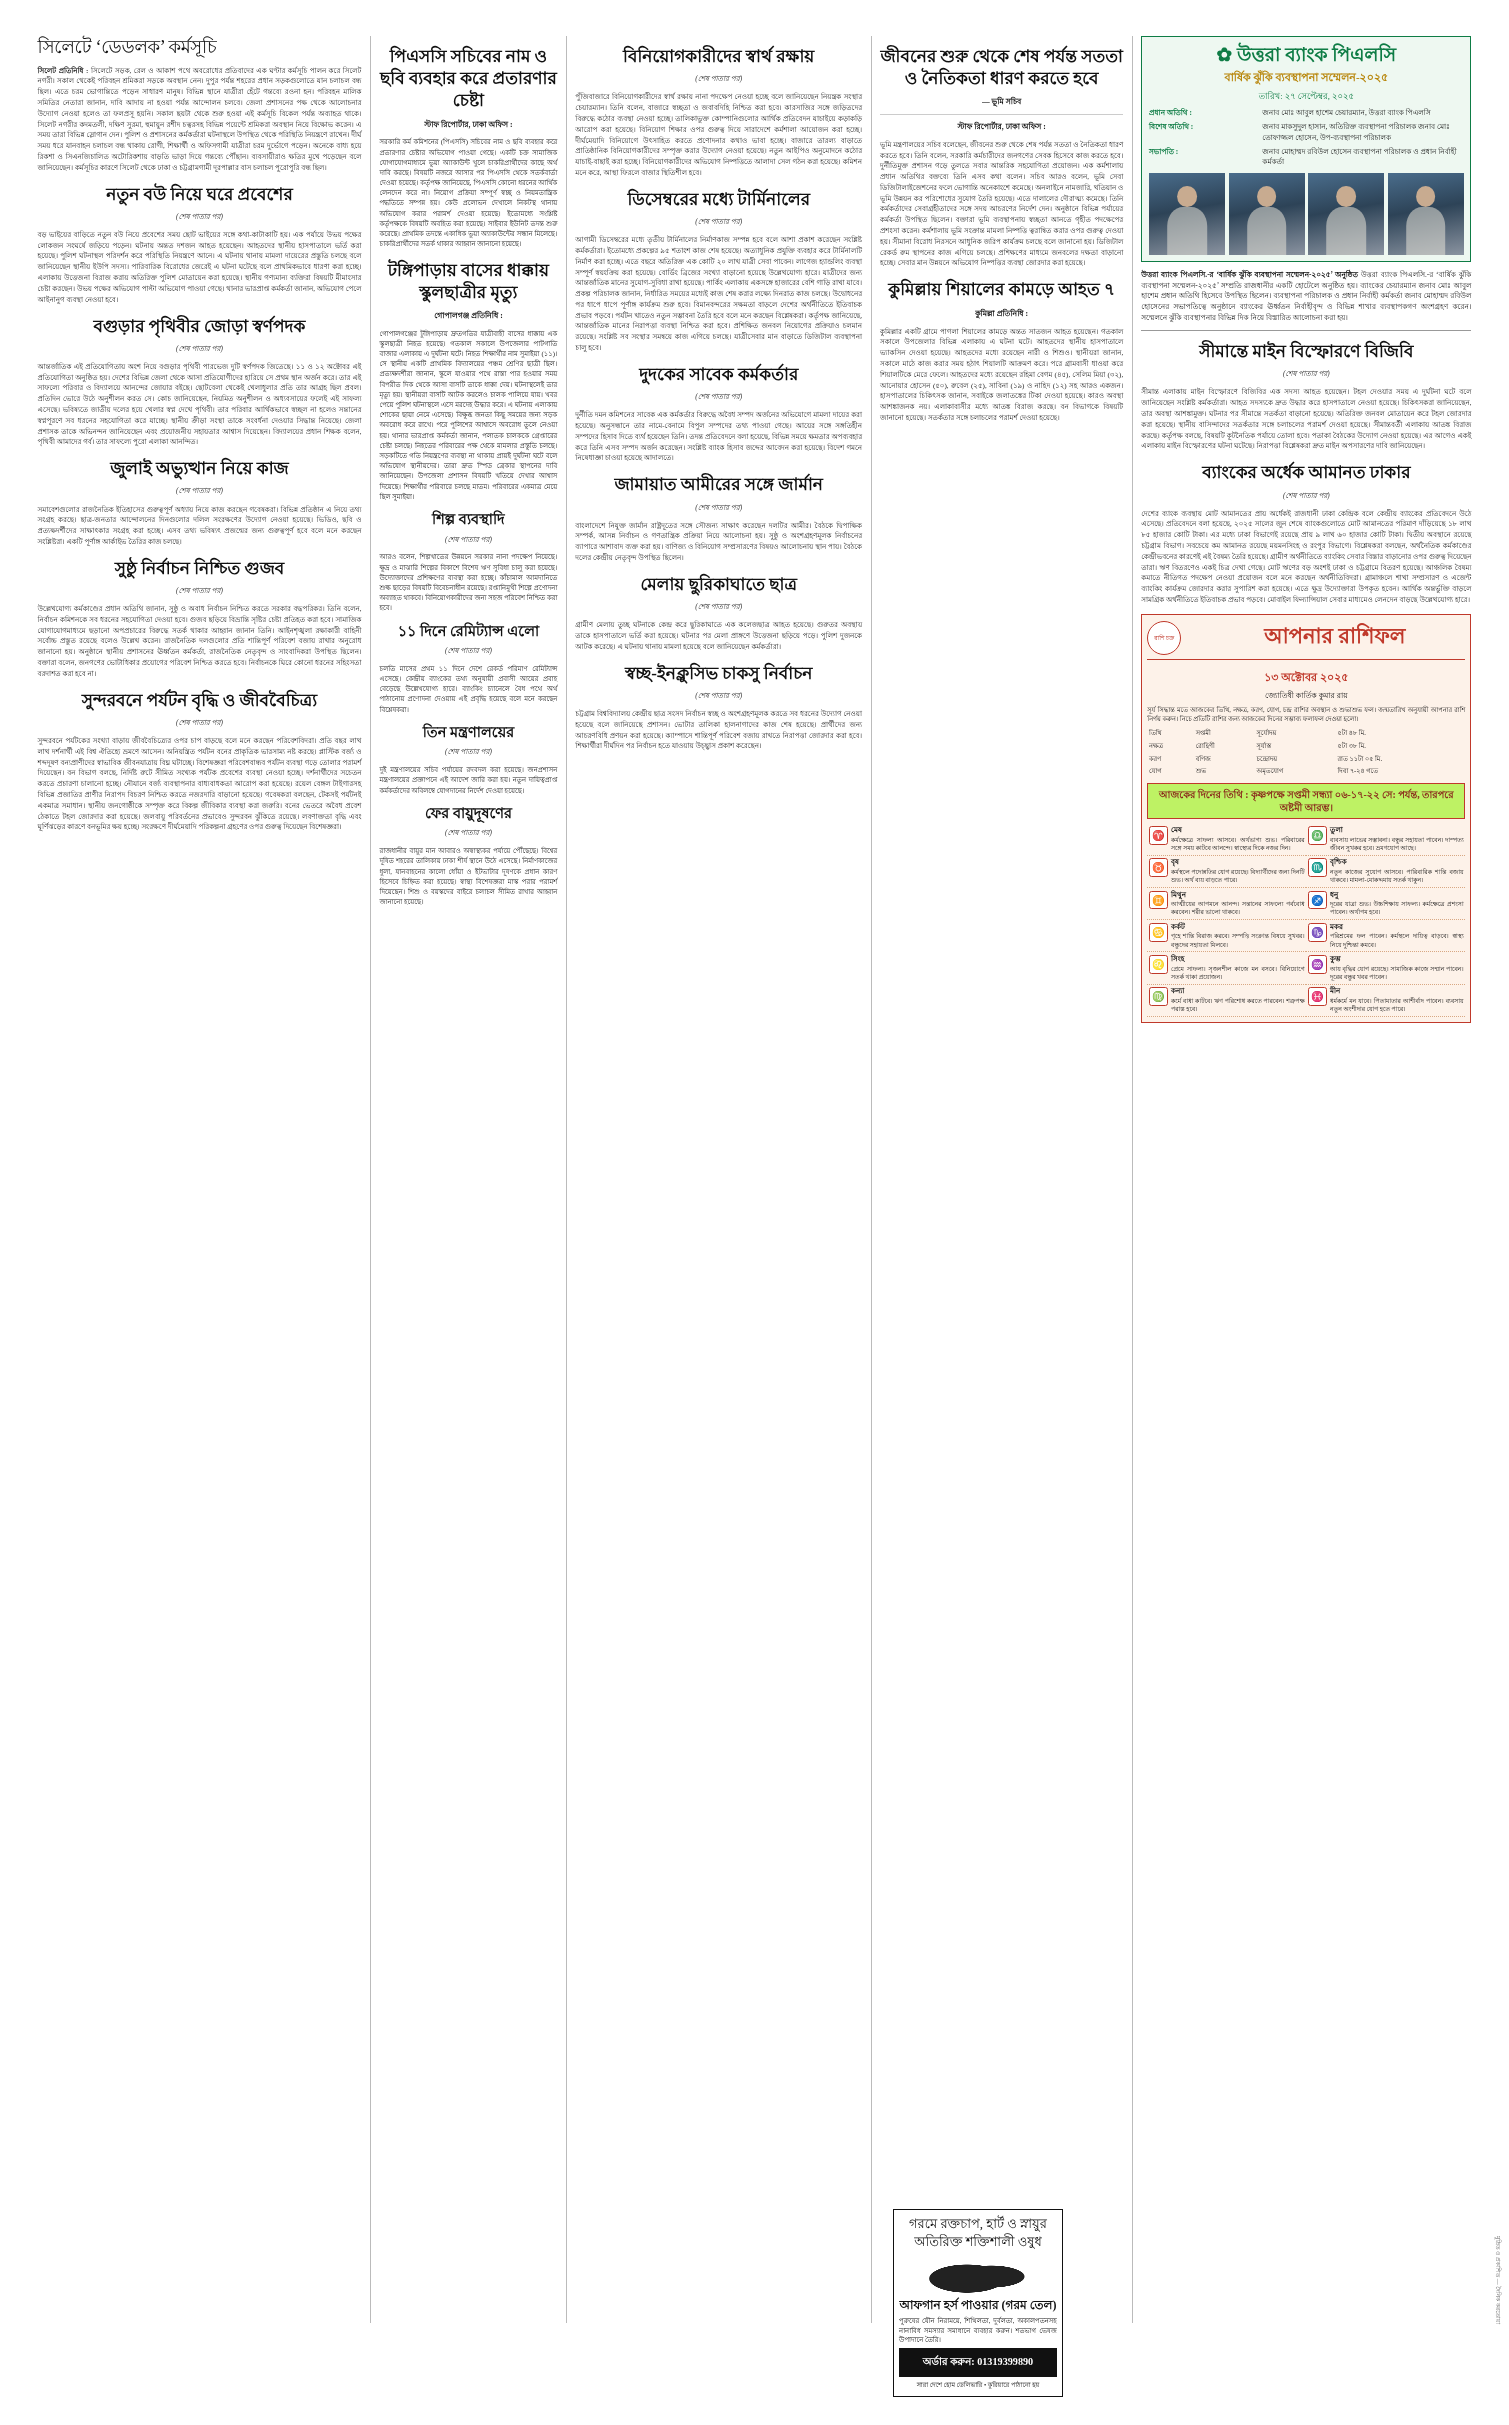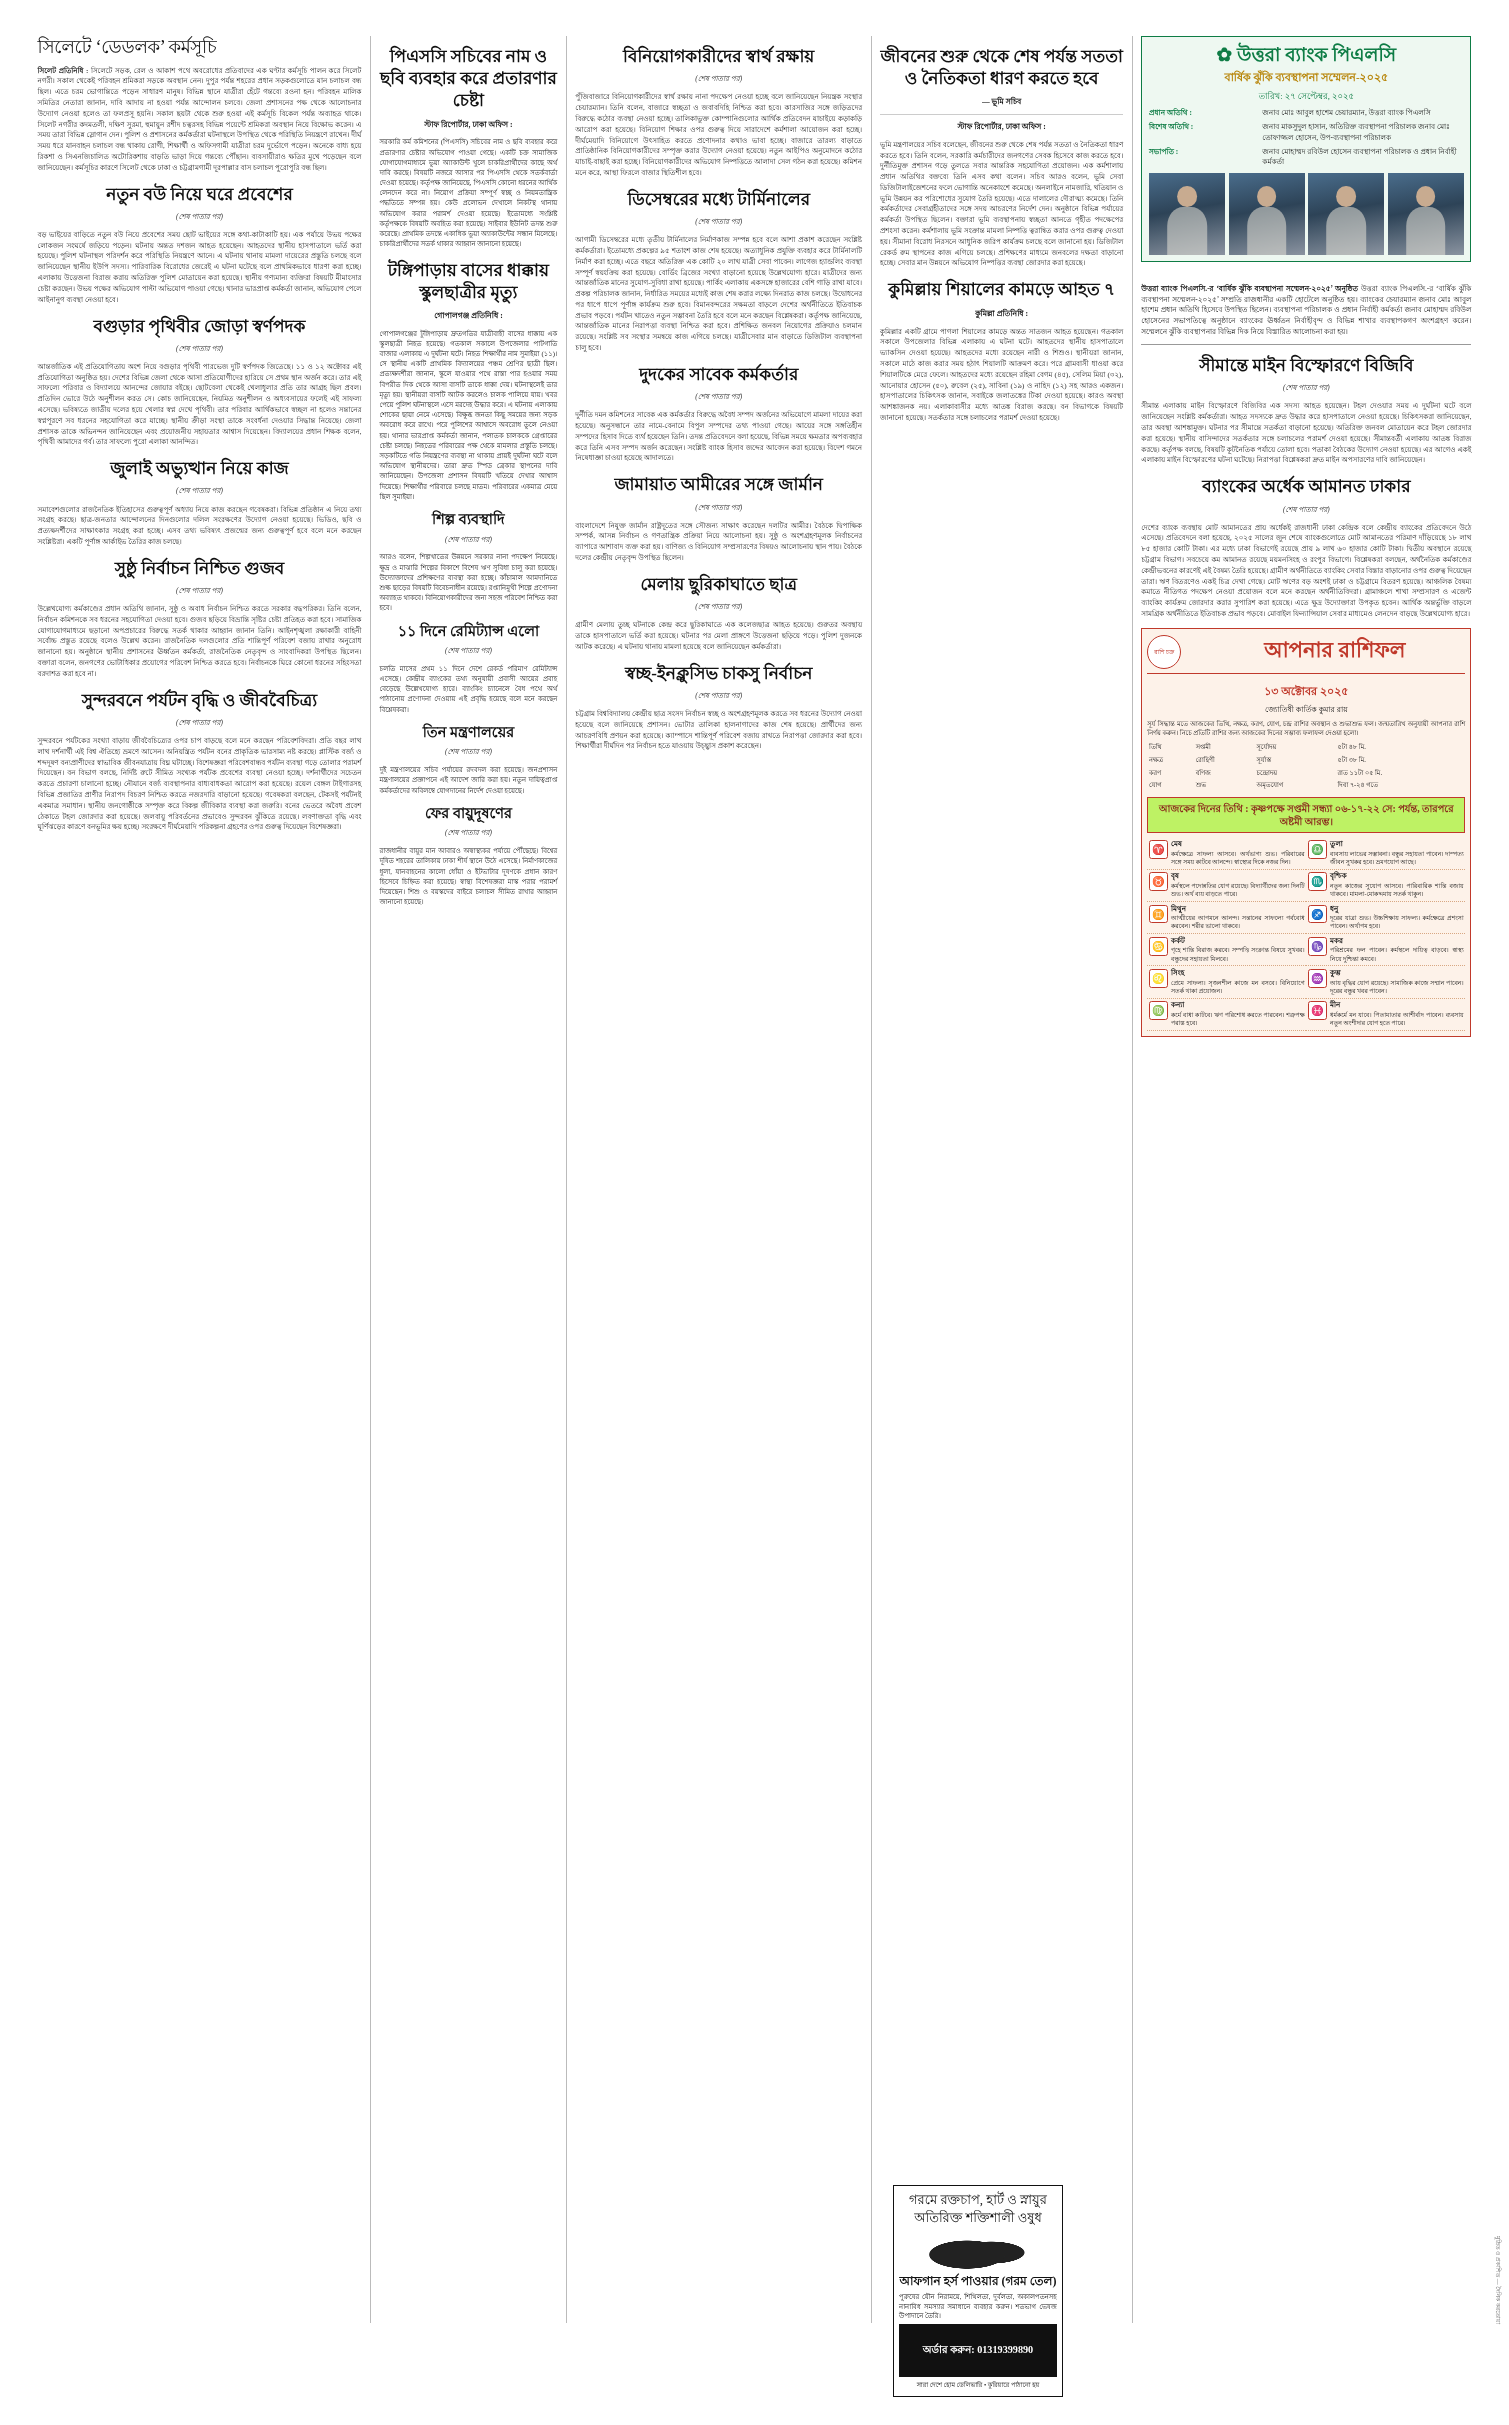--- a/index.html
+++ b/index.html
@@ -62,21 +62,21 @@
   .body-txt.sm { font-size:6.8px; line-height:1.5; }
   .lead { font-weight:bold; }
   .jump { font-size:7.2px; font-style:italic; text-align:center; margin:3.4px 0 5.1px; color:#333; }
   .byline { font-size:7.7px; text-align:center; font-weight:bold; margin:3.4px 0; }
 
   
   .ad-bank {
     border:1.7px solid #0e7c45;
     background:#eef8f1;
     padding:6.8px;
-    margin-bottom:22px;
+    margin-bottom:8px;
   }
   .ad-bank .bk-title { text-align:center; font-size:18.7px; font-weight:bold; color:#0e7c45; line-height:1.2; }
   .ad-bank .bk-sub { text-align:center; font-size:11px; font-weight:bold; color:#b8860b; margin-top:2.6px; }
   .ad-bank .bk-date { text-align:center; font-size:8.5px; color:#0e7c45; margin-top:1.7px; }
   .ad-bank .guest-row { display:flex; font-size:7.3px; margin-top:4.3px; line-height:1.4; }
   .ad-bank .guest-row .lbl { width:36%; color:#0e7c45; font-weight:bold; }
   .ad-bank .guest-row .val { width:64%; }
   .photo-strip { display:flex; gap:3.4px; margin-top:5.1px; }
   .photo { flex:1; height:82px; background:linear-gradient(170deg,#4a6d8c 0%, #2d4357 45%, #8a93a0 100%); position:relative; overflow:hidden; }
   .photo:after { content:""; position:absolute; left:50%; bottom:0; transform:translateX(-50%);
@@ -107,21 +107,21 @@
   .sign .nm { font-weight:bold; display:block; font-size:7.1px; }
 
   
   .cls-ad { border:1.7px solid #111; margin-top:8.5px; padding:5.1px; text-align:center; }
   .cls-ad .t1 { font-size:13px; font-weight:normal; line-height:1.35;text-align:center; }
   .cls-ad .horse { height:41px; margin:3.4px auto; width:70%;
       background:radial-gradient(ellipse at 40% 60%, #222 0 40%, transparent 41%),
                  radial-gradient(ellipse at 62% 55%, #222 0 34%, transparent 35%); }
   .cls-ad .t2 { font-size:12px; font-weight:bold; line-height:1.3; }
   .cls-ad .t3 { font-size:6.8px; line-height:1.4; margin-top:2.6px; text-align:justify; }
-  .cls-ad .phone { background:#111; color:#fff; font-size:10.2px; font-weight:bold; padding:18px; margin-top:3.4px; }
+  .cls-ad .phone { background:#111; color:#fff; font-size:10.2px; font-weight:bold; padding:6px; margin-top:3.4px; }
   .cls-ad .t4 { font-size:6.4px; margin-top:2.6px; }
   .vert-note { position:absolute; right:5.1px; bottom:102px; writing-mode:vertical-rl;
       font-size:6px; color:#666; }
 </style>
 </head>
 <body>
 
 <div class="page">
 
 

